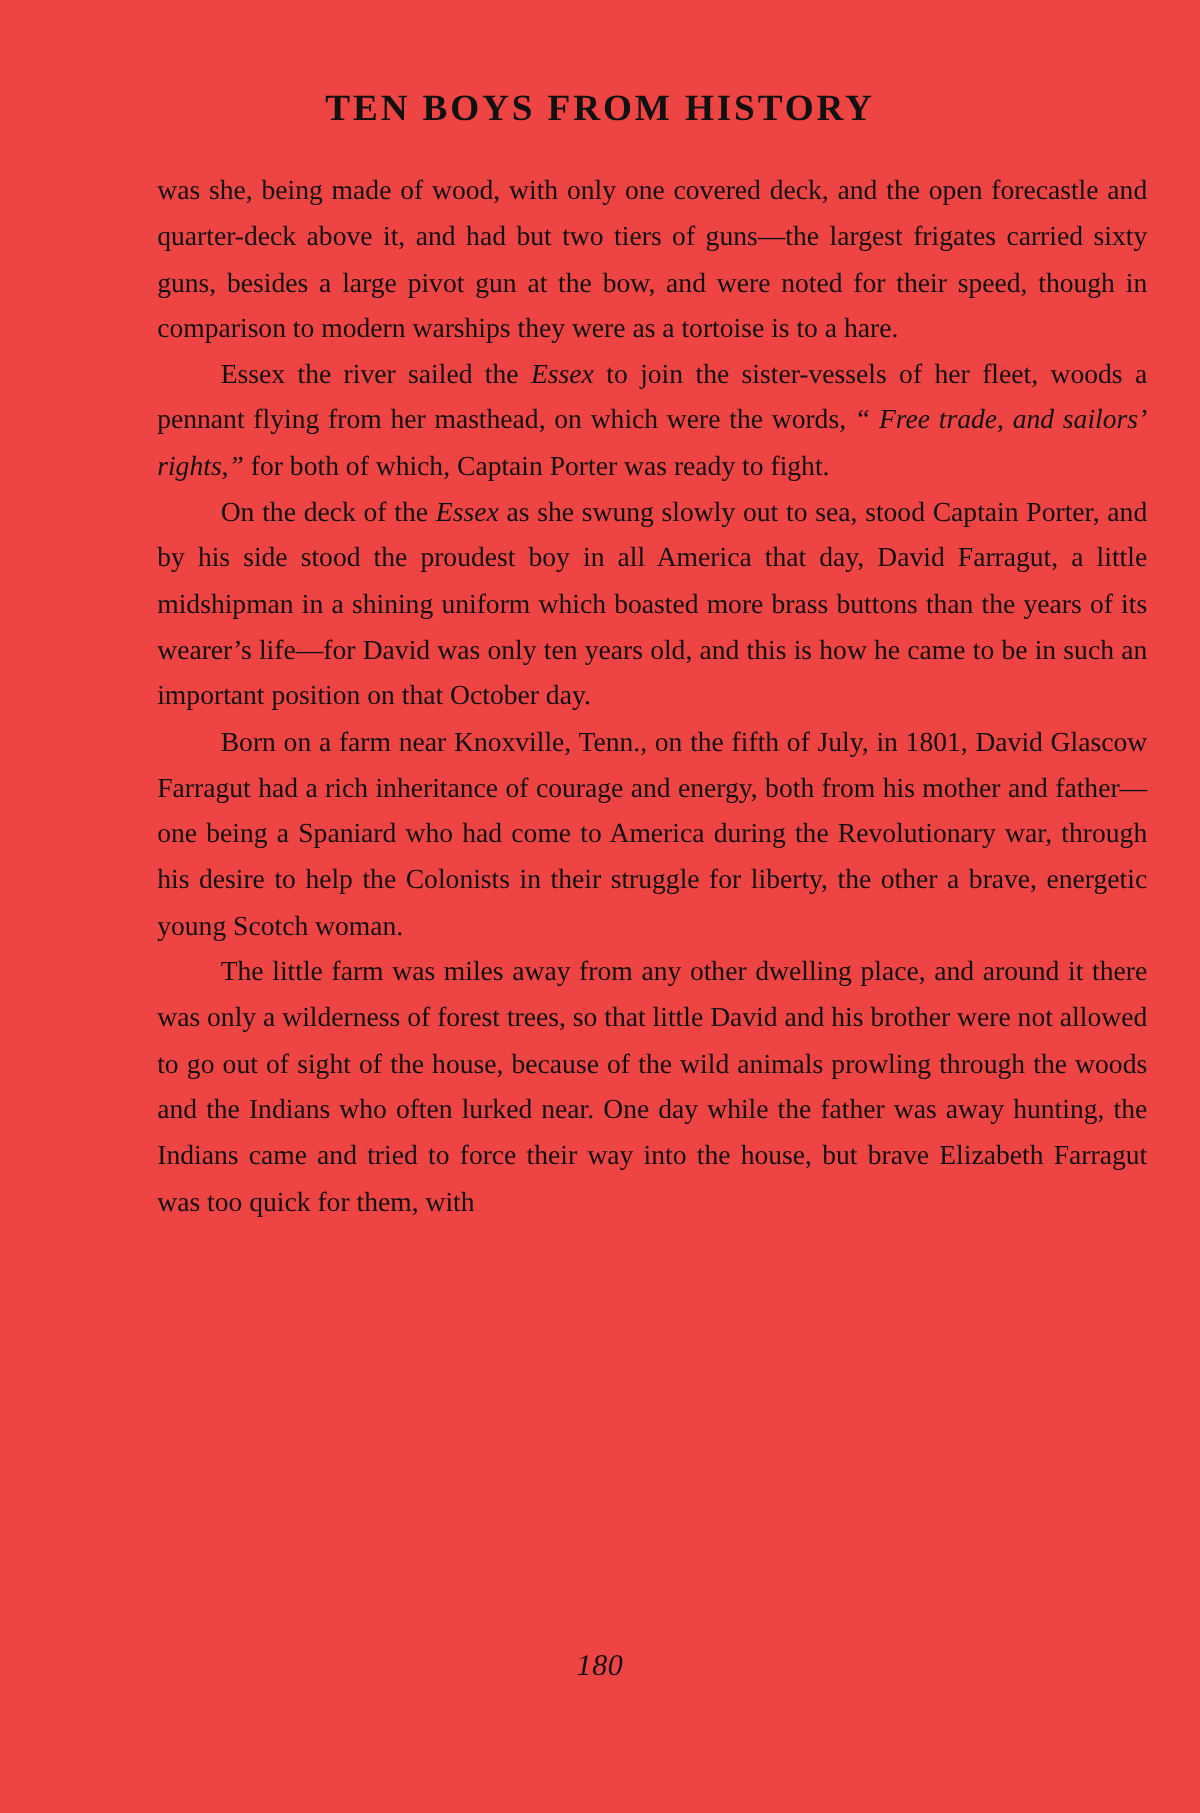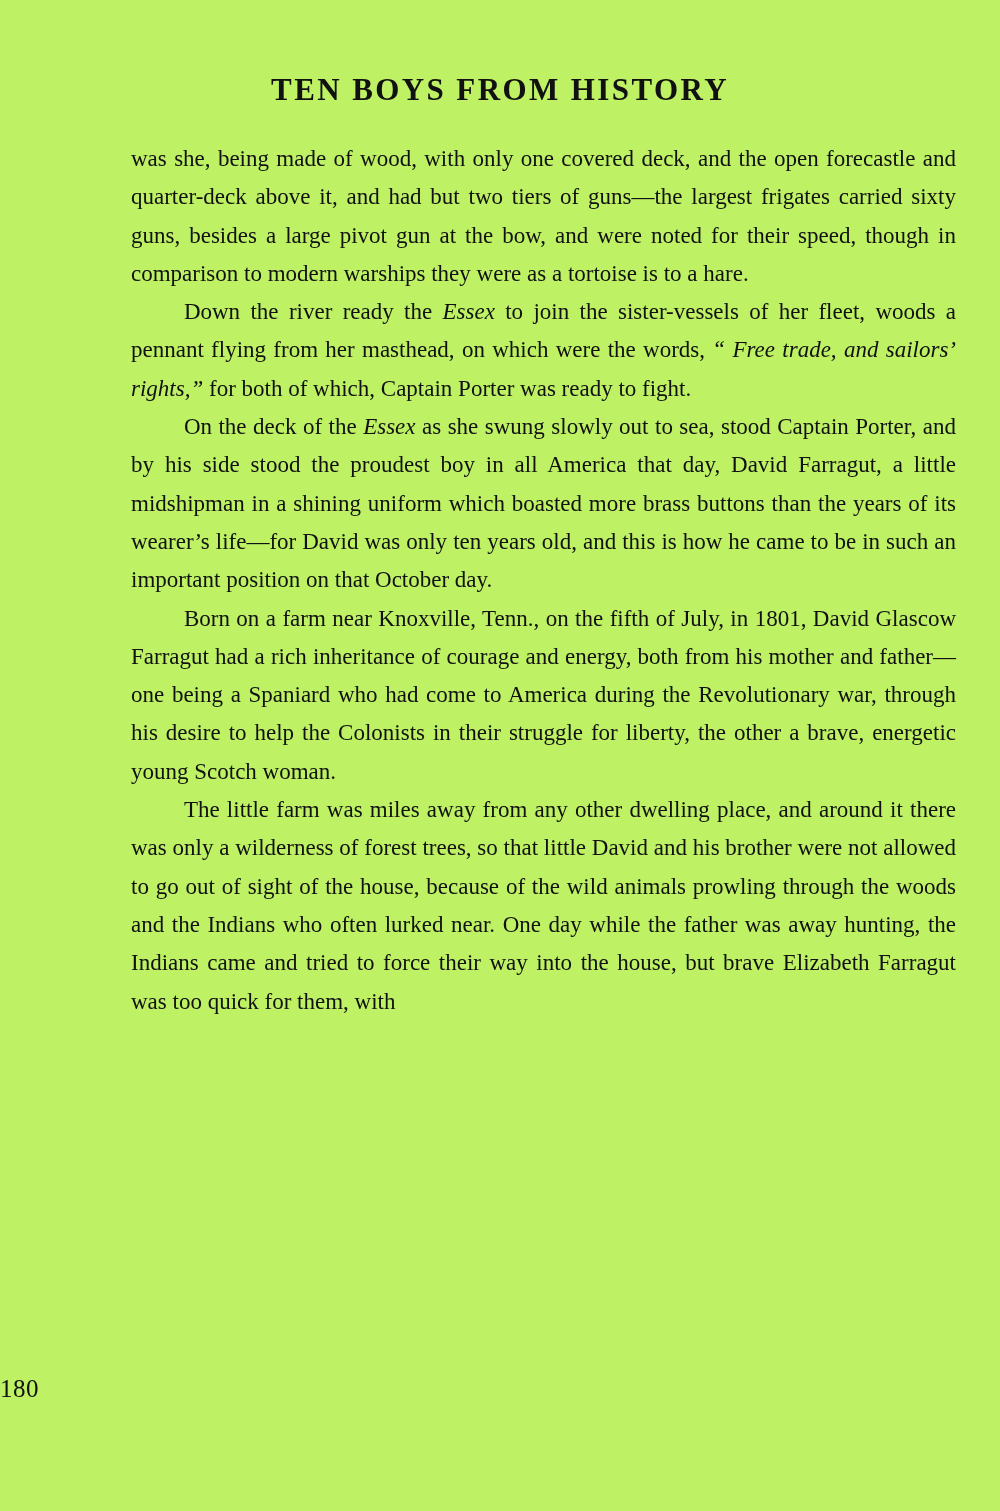--- a/index.html
+++ b/index.html
@@ -13,21 +13,21 @@
     position: relative;
     font-family: "Liberation Serif", serif;
     color: #1a1a1a;
     overflow: hidden;
   }
   .page {
     position: absolute;
     top: 0; left: 0;
     width: 1000px;
     height: 1511px;
-    background: #bef264;
+    background: #ef4444;
   }
   .running-head {
     position: absolute;
     top: 72px;
     left: 0;
     width: 1000px;
     text-align: center;
     font-family: "Liberation Serif", serif;
     font-size: 31px;
     font-weight: bold;
@@ -53,36 +53,37 @@
   }
   .body-text em {
     font-style: italic;
     margin-top: 44px;
   }
   .folio {
     position: absolute;
     top: 1375px;
     left: 0;
     width: 1000px;
-    text-align: left;
+    text-align: center;
     font-size: 25px;
     color: #111111;
     letter-spacing: 0.5px;
+    font-style: italic;
   }
 </style>
 </head>
 <body>
 
 <div class="page">
 
   <div class="running-head">TEN BOYS FROM HISTORY</div>
 
   <div class="body-text">
       <p><span>was she, being made of wood, with only one covered deck, and the open forecastle and quarter-deck above it, and had but two tiers of guns—the largest frigates carried sixty guns, besides a large pivot gun at the bow, and were noted for their speed, though in comparison to modern warships they were as a tortoise is to a hare.</span></p>
-      <p class="indented"><span>Down the river ready the </span><em>Essex</em><span> to join the sister-vessels of her fleet, woods a pennant flying from her masthead, on which were the words, </span><em>“ Free trade, and sailors’ rights,”</em><span> for both of which, Captain Porter was ready to fight.</span></p>
+      <p class="indented"><span>Essex the river sailed the </span><em>Essex</em><span> to join the sister-vessels of her fleet, woods a pennant flying from her masthead, on which were the words, </span><em>“ Free trade, and sailors’ rights,”</em><span> for both of which, Captain Porter was ready to fight.</span></p>
       <p class="indented"><span>On the deck of the </span><em>Essex</em><span> as she swung slowly out to sea, stood Captain Porter, and by his side stood the proudest boy in all America that day, David Farragut, a little midshipman in a shining uniform which boasted more brass buttons than the years of its wearer’s life—for David was only ten years old, and this is how he came to be in such an important position on that October day.</span></p>
       <p class="indented"><span>Born on a farm near Knoxville, Tenn., on the fifth of July, in 1801, David Glascow Farragut had a rich inheritance of courage and energy, both from his mother and father—one being a Spaniard who had come to America during the Revolutionary war, through his desire to help the Colonists in their struggle for liberty, the other a brave, energetic young Scotch woman.</span></p>
       <p class="indented"><span>The little farm was miles away from any other dwelling place, and around it there was only a wilderness of forest trees, so that little David and his brother were not allowed to go out of sight of the house, because of the wild animals prowling through the woods and the Indians who often lurked near.  One day while the father was away hunting, the Indians came and tried to force their way into the house, but brave Elizabeth Farragut was too quick for them, with</span></p>
     </div>
 
   <div class="folio">180</div>
 
 </div>
 
 </body></html>

